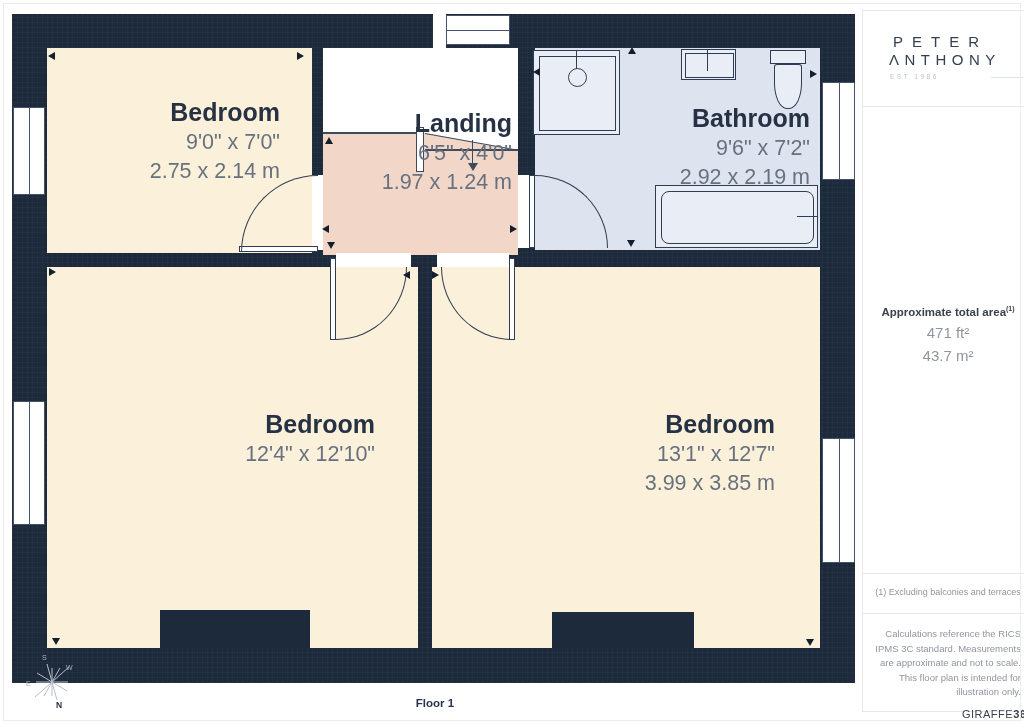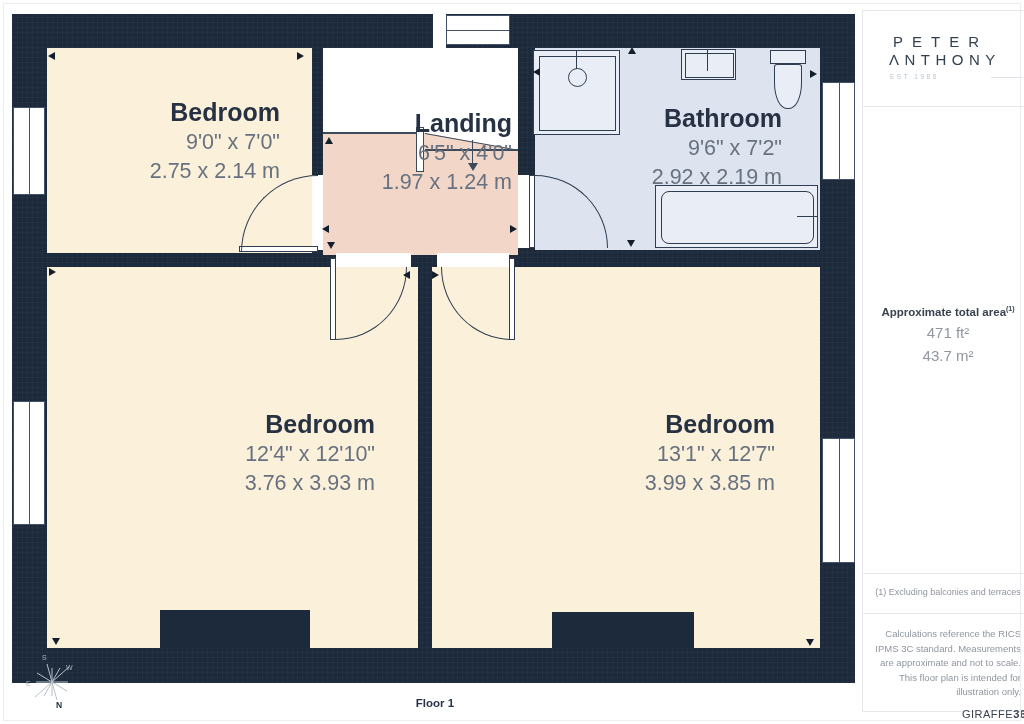--- a/index.html
+++ b/index.html
@@ -85,21 +85,21 @@
   .tri-r{border-top:4px solid transparent;border-bottom:4px solid transparent;border-left:7px solid #141f2e;}
   .tri-u{border-left:4px solid transparent;border-right:4px solid transparent;border-bottom:7px solid #141f2e;}
   .tri-d{border-left:4px solid transparent;border-right:4px solid transparent;border-top:7px solid #141f2e;}
 
   
   .lbl{text-align:right;z-index:30;}
   .lbl .t{font-size:25px;font-weight:700;color:#263244;line-height:32px;}
   .lbl .d{font-size:21.5px;color:#67717f;line-height:29px;}
   .lbl-btl{left:60px;top:96px;width:220px;}
   .lbl-land{left:330px;top:107px;width:182px;}
-  .lbl-bath{left:542px;top:102px;width:240px;}
+  .lbl-bath{left:570px;top:102px;width:240px;}
   .lbl-bbl{left:80px;top:408px;width:295px;}
   .lbl-bbr{left:480px;top:408px;width:295px;}
   .floor-label{left:385px;top:697px;width:100px;text-align:center;font-size:11.5px;font-weight:700;color:#27334a;}
 
   
   .compass{left:16px;top:646px;width:70px;height:70px;}
 
   
   .sidebar{left:862px;top:10px;width:172px;height:702px;background:#fff;border:1px solid #e8e8ea;box-sizing:border-box;}
   .s-sec{position:relative;box-sizing:border-box;}
@@ -214,21 +214,20 @@
     <div class="d">1.97 x 1.24 m</div>
   </div>
   <div class="abs lbl lbl-bath">
     <div class="t">Bathroom</div>
     <div class="d">9'6" x 7'2"</div>
     <div class="d">2.92 x 2.19 m</div>
   </div>
   <div class="abs lbl lbl-bbl">
     <div class="t">Bedroom</div>
     <div class="d">12'4" x 12'10"</div>
-    <div class="d">3.76 x 3.93 m</div>
   </div>
   <div class="abs lbl lbl-bbr">
     <div class="t">Bedroom</div>
     <div class="d">13'1" x 12'7"</div>
     <div class="d">3.99 x 3.85 m</div>
   </div>
 
   <svg class="abs compass" viewBox="0 0 70 70">
     <g stroke="#b6bfc9" stroke-width="1">
       <line x1="31" y1="18" x2="41" y2="54"></line>

